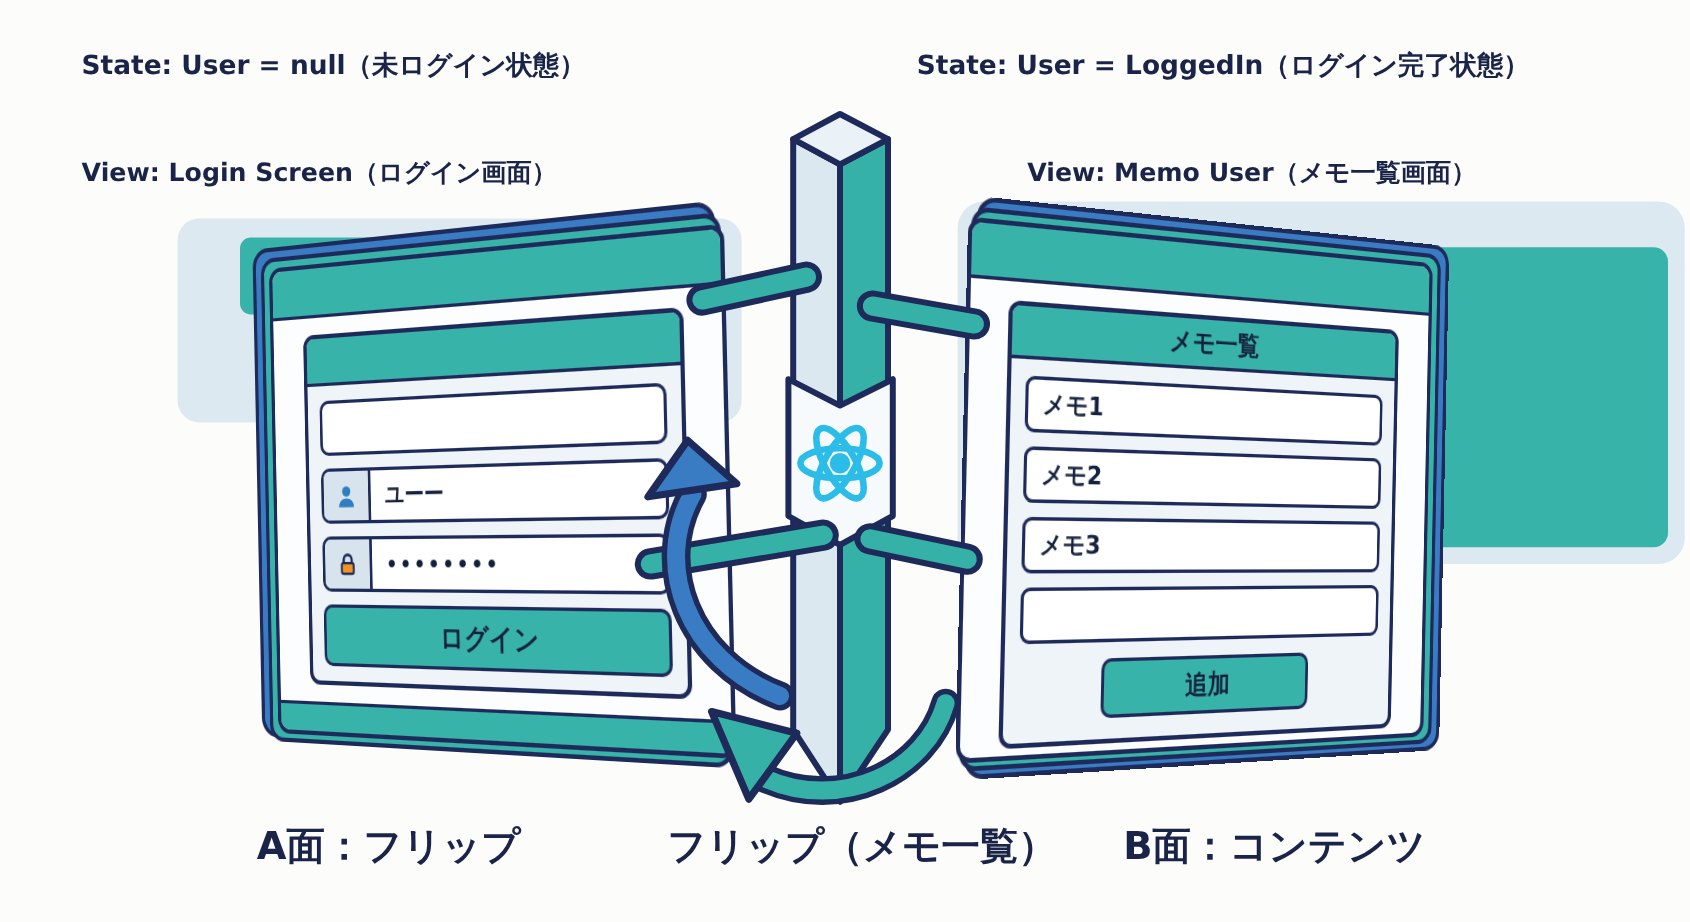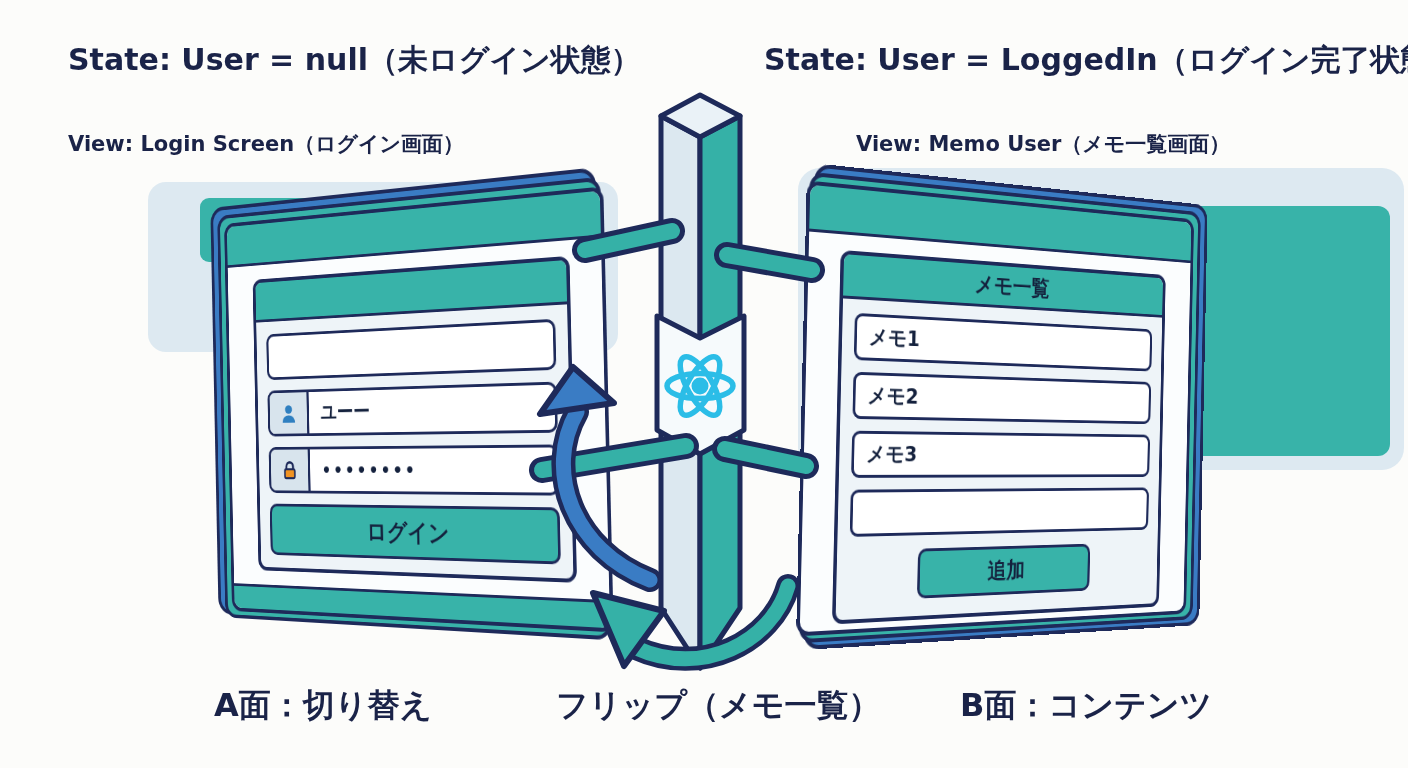--- a/index.html
+++ b/index.html
@@ -3,30 +3,30 @@
 <meta charset="utf-8">
 <style>
   html,body{margin:0;padding:0;}
   body{
     width:1408px;height:768px;position:relative;overflow:hidden;
     background:#fcfcfa;
     font-family:"DejaVu Sans","Liberation Sans",sans-serif;
     color:#1a2348;
   }
   .label{position:absolute;font-weight:700;white-space:nowrap;color:#1a2348;}
-  .state-label{font-size:30px;}
+  .state-label{font-size:22px;}
   .view-label{font-size:21px;}
   .bottom-label{font-size:32px;}
   #state-left{left:68px;top:40px;}
   #state-right{left:764px;top:40px;}
   #view-left{left:68px;top:130px;}
   #view-right{left:856px;top:130px;}
   #side-a{left:214px;top:684px;}
   #flip-label{left:556px;top:684px;}
-  #side-b{left:960px;top:684px;}
+  #side-b{left:936px;top:684px;}
 
   
   .bg-card{position:absolute;background:#dde9f1;border-radius:18px;z-index:1;}
   #bg-left{left:148px;top:182px;width:470px;height:170px;}
   #bg-left .bg-teal{position:absolute;left:52px;top:16px;right:16px;height:64px;background:#38b3a9;border-radius:9px;}
   #bg-right{left:798px;top:168px;width:606px;height:302px;border-radius:22px;}
   #bg-right .bg-teal{position:absolute;left:16px;top:38px;right:14px;bottom:14px;background:#38b3a9;border-radius:12px;}
 
   
   .panel{position:absolute;z-index:2;}
@@ -66,21 +66,21 @@
 
   #overlay{position:absolute;left:0;top:0;z-index:3;pointer-events:none;}
 </style>
 </head>
 <body>
 
 <div class="label state-label" id="state-left">State: User = null（未ログイン状態）</div>
 <div class="label state-label" id="state-right">State: User = LoggedIn（ログイン完了状態）</div>
 <div class="label view-label" id="view-left">View: Login Screen（ログイン画面）</div>
 <div class="label view-label" id="view-right">View: Memo User（メモ一覧画面）</div>
-<div class="label bottom-label" id="side-a">A面：切り替え</div>
+<div class="label bottom-label" id="side-a">A面：フリップ</div>
 <div class="label bottom-label" id="flip-label">フリップ（メモ一覧）</div>
 <div class="label bottom-label" id="side-b">B面：コンテンツ</div>
 
 <div class="bg-card" id="bg-left">
     <div class="bg-teal"></div>
   </div>
 <div class="bg-card" id="bg-right">
     <div class="bg-teal"></div>
   </div>
 

